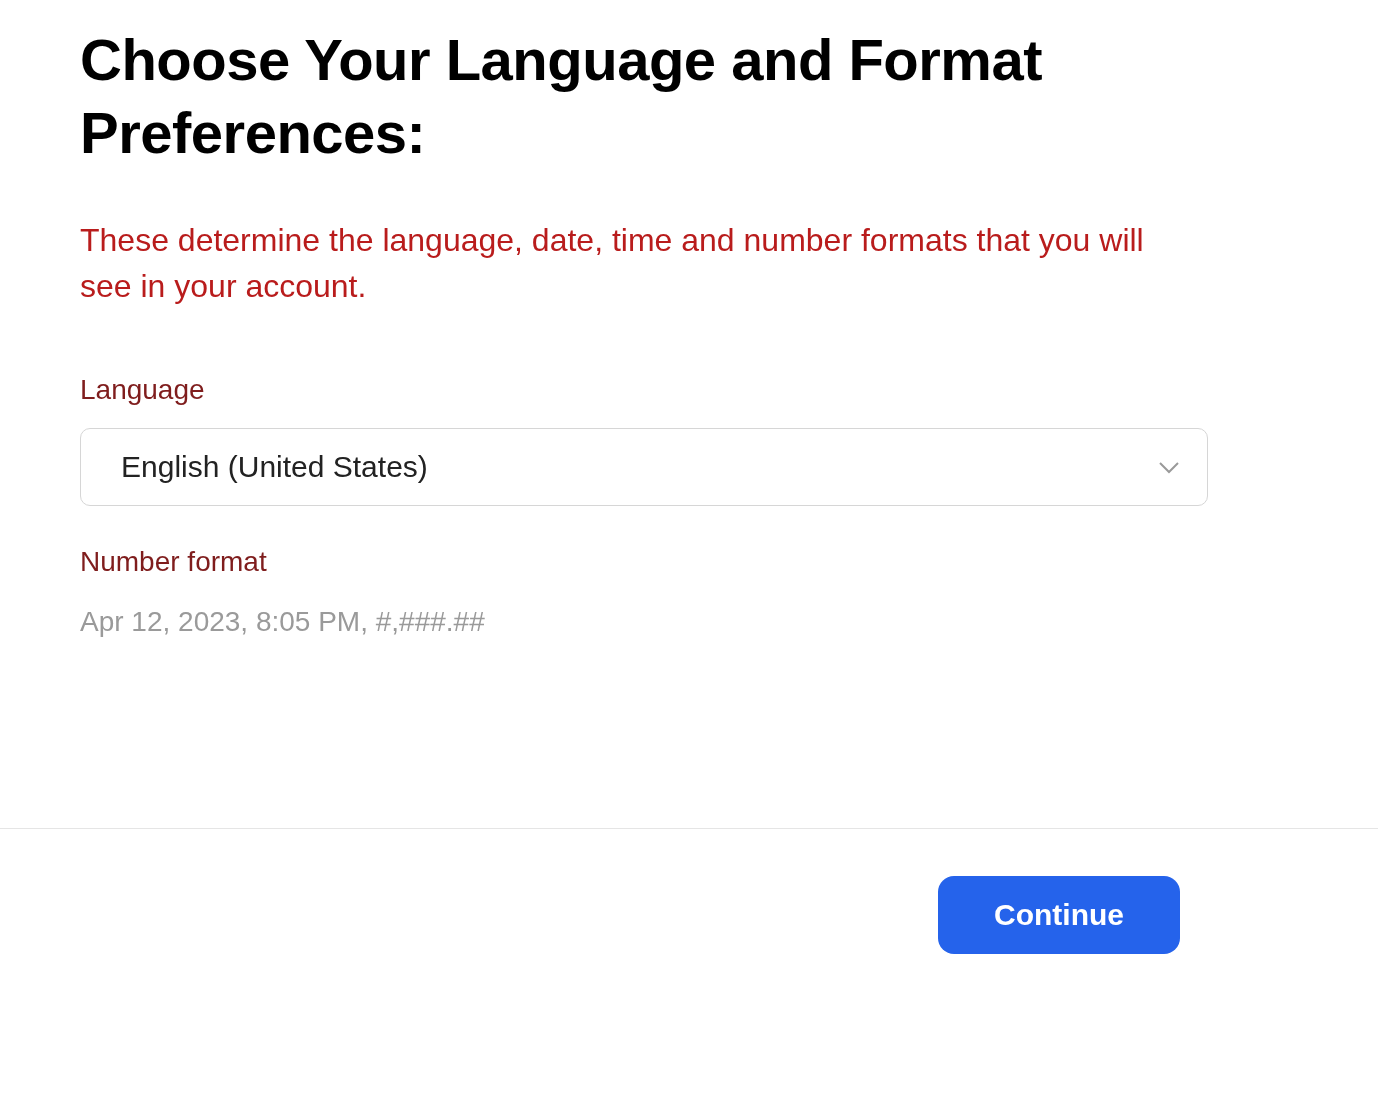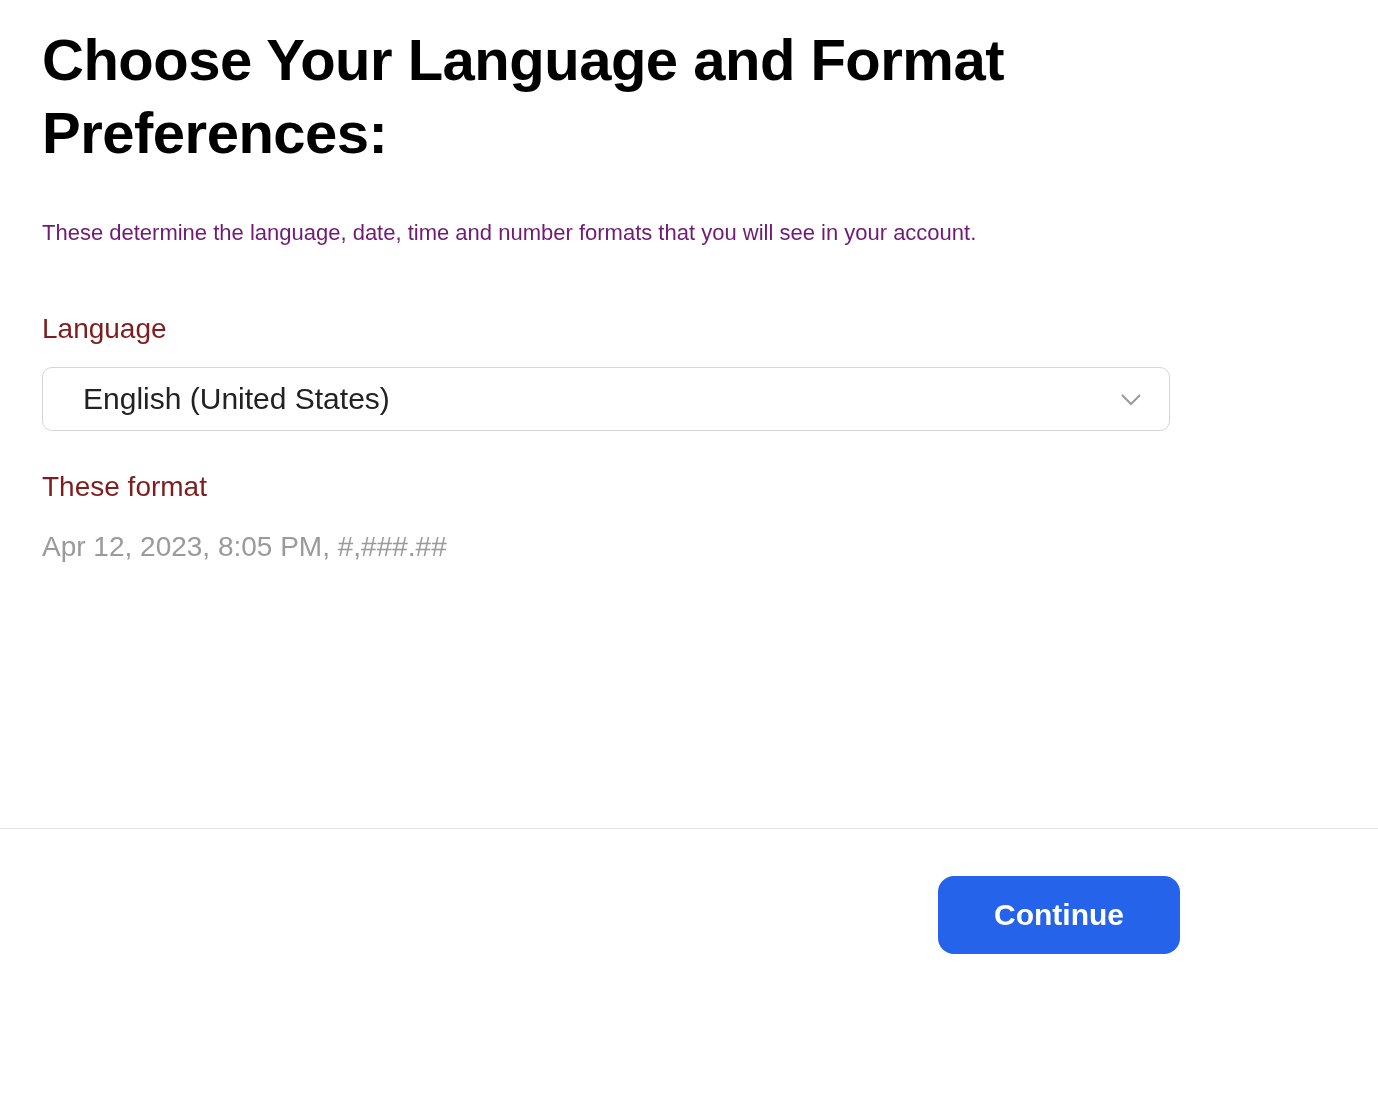--- a/index.html
+++ b/index.html
@@ -8,55 +8,55 @@
       box-sizing: border-box;
     }
     body {
       font-family: -apple-system, BlinkMacSystemFont, "Segoe UI", Helvetica, Arial, sans-serif;
       background: #ffffff;
       width: 1378px;
       height: 1098px;
       position: relative;
     }
     .container {
-      padding: 24px 54px 0 42px;
+      padding: 24px 54px 0 80px;
     }
     .page-title {
       font-size: 58px;
       font-weight: 700;
       line-height: 1.25;
       color: #000000;
       letter-spacing: -0.5px;
       margin-bottom: 48px;
     }
     .page-subtitle {
-      font-size: 22px;
+      font-size: 32px;
       line-height: 1.45;
-      color: #701a75;
+      color: #b91c1c;
       font-weight: 400;
       margin-bottom: 64px;
       max-width: 1100px;
     }
     .field-group {
       margin-bottom: 40px;
     }
     .field-label {
       font-size: 28px;
       color: #7f1d1d;
       font-weight: 400;
       margin-bottom: 22px;
       display: block;
     }
     .select-wrapper {
       position: relative;
       width: 1128px;
     }
     .select-box {
       width: 100%;
-      height: 64px;
+      height: 78px;
       border: 1px solid #d6d6d6;
       border-radius: 10px;
       background: #ffffff;
       padding: 0 60px 0 40px;
       font-size: 30px;
       color: #222222;
       display: flex;
       align-items: center;
       cursor: pointer;
       appearance: none;
@@ -124,20 +124,20 @@
       </div>
       <span class="chevron">
         <svg viewBox="0 0 22 14">
             <polyline points="2,3 11,12 20,3"></polyline>
           </svg>
       </span>
     </div>
   </div>
 
   <div class="field-group">
-    <label class="field-label">These format</label>
+    <label class="field-label">Number format</label>
     <div class="format-example">Apr 12, 2023, 8:05 PM, #,###.##</div>
   </div>
 </div>
 
 <div class="divider"></div>
 
 <button class="continue-button">Continue</button>
 
 </body></html>

